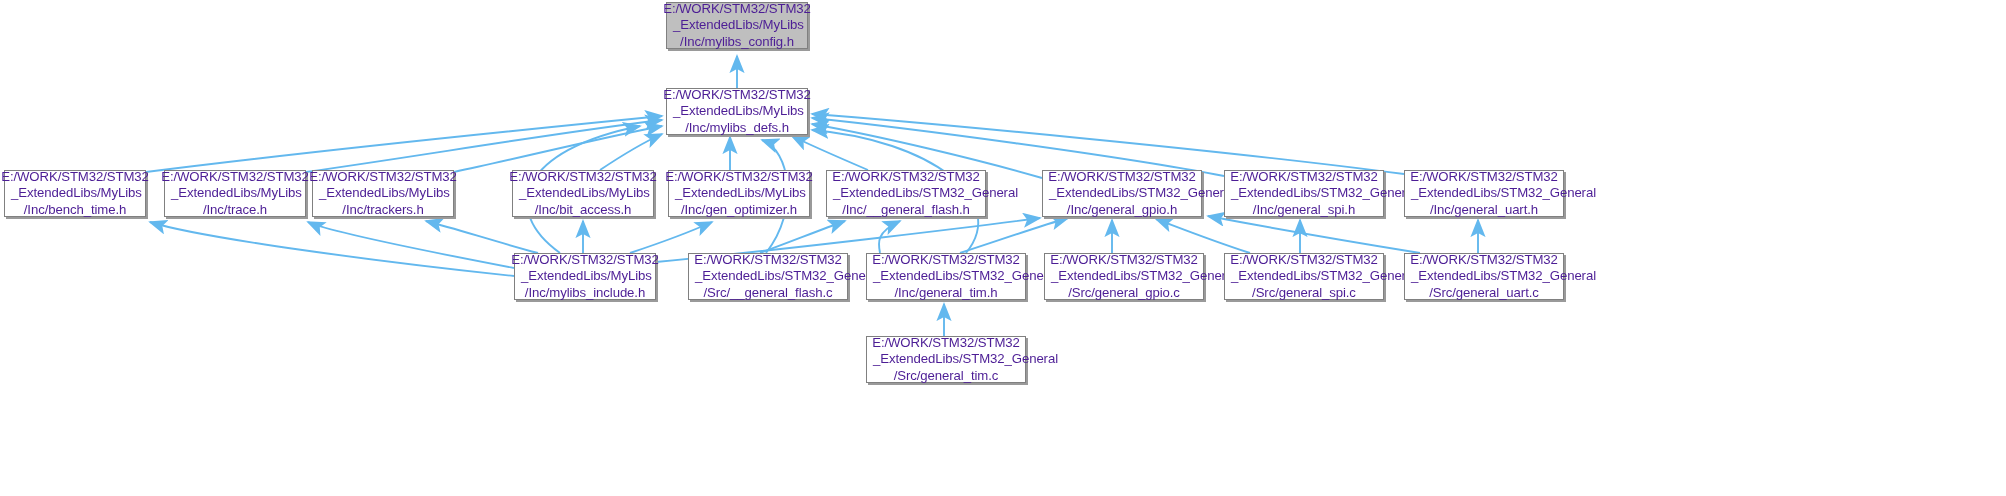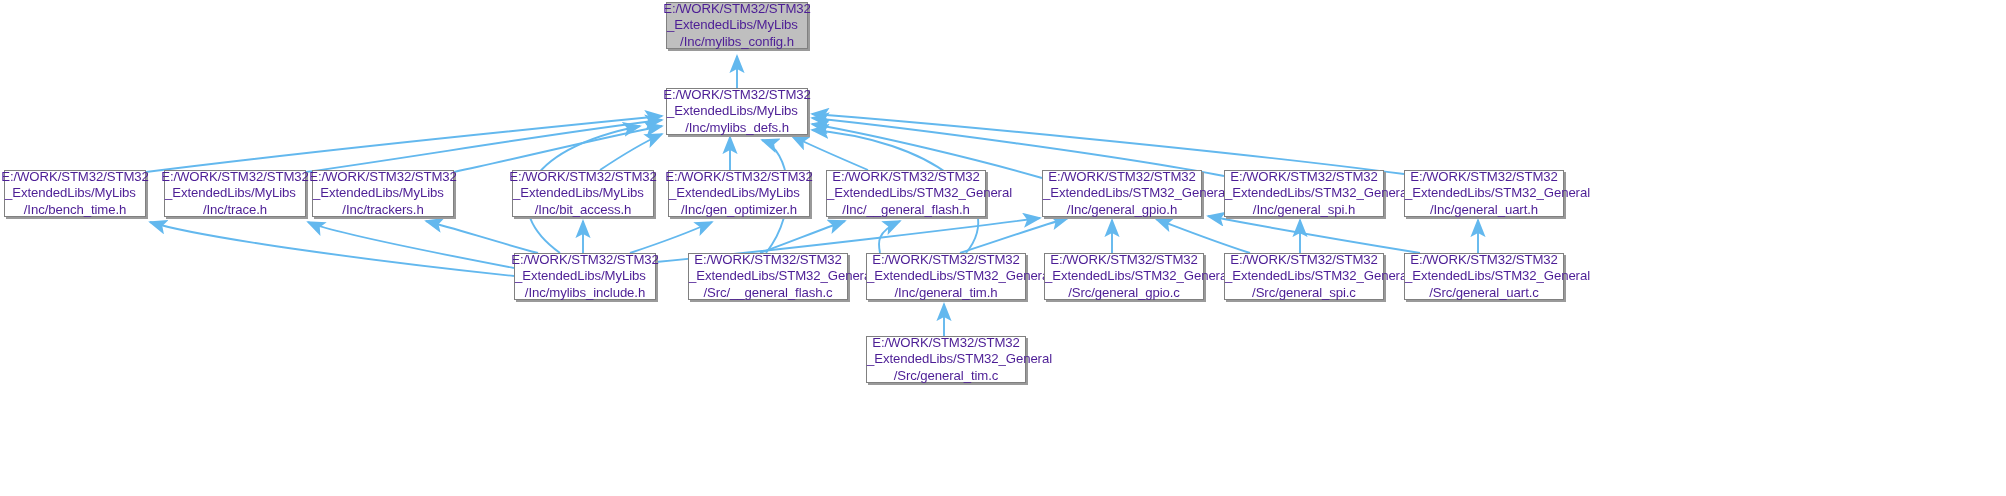--- a/index.html
+++ b/index.html
@@ -43,21 +43,21 @@
     z-index: 5;
   }
   .node.root-node {
     background: #bfbfbf;
   }
   .node .line {
     display: block;
     text-align: center;
   }
   .node .line.l1 { text-align: center; }
-  .node .line.l2 { align-self: flex-start; }
+  .node .line.l2 { align-self: flex-start; padding-left: 6px; }
   .node .line.l3 { text-align: right; }
 </style>
 </head>
 <body>
 
 <div id="graph-root">
   <svg id="edge-layer" viewBox="0 0 2006 496" width="2006" height="496" xmlns="http://www.w3.org/2000/svg">
     <defs>
       <marker id="arrowhead" markerWidth="10" markerHeight="8" refX="9" refY="4" orient="auto" markerUnits="strokeWidth">
         <path d="M0,0 L10,4 L0,8 L2.2,4 Z" fill="#63b8ee"></path>

